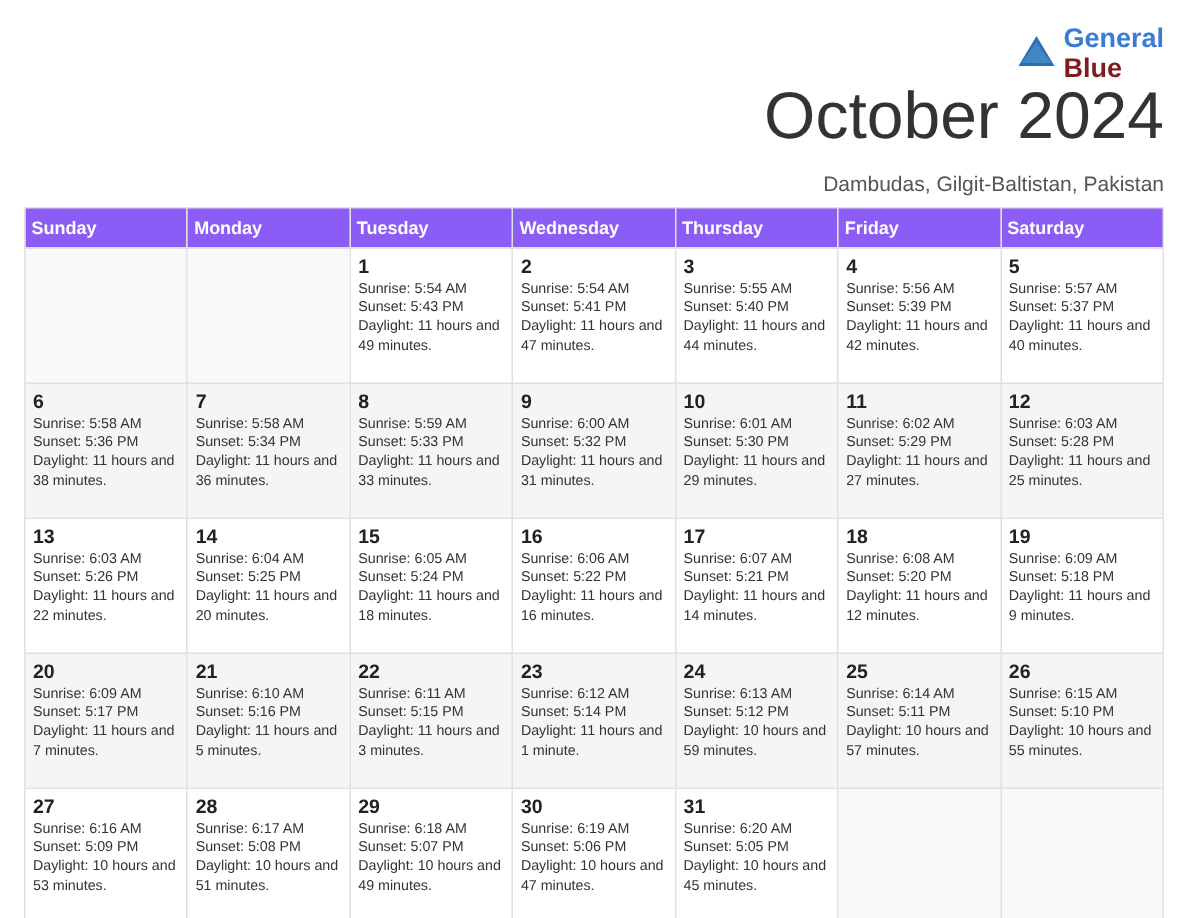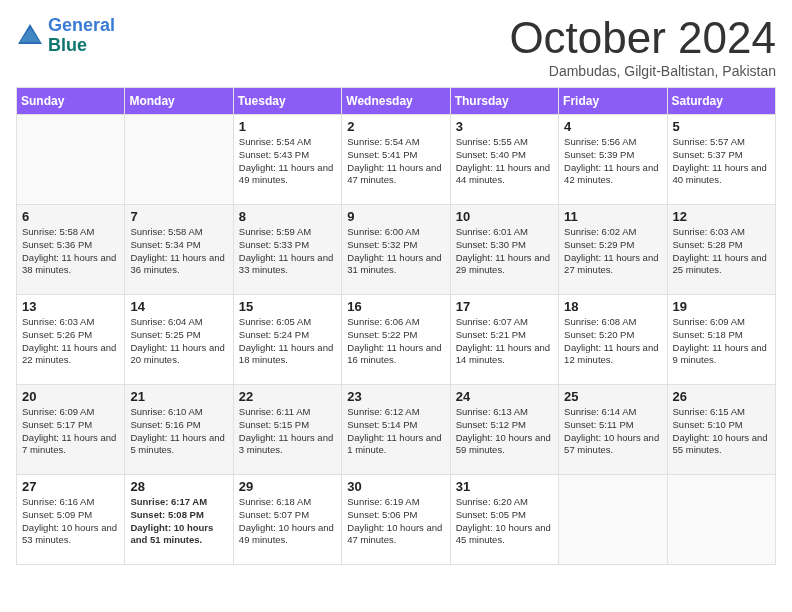--- a/index.html
+++ b/index.html
@@ -5,23 +5,24 @@
     * { box-sizing: border-box; margin: 0; padding: 0; }
     body {
       font-family: Arial, sans-serif;
       background: #fff;
       width: 792px;
       min-height: 612px;
       padding: 16px;
     }
     .header {
       display: flex;
-      align-items: flex-start;
+      align-items: flex-end;
       justify-content: space-between;
       margin-bottom: 8px;
+      flex-direction: column;
     }
     .logo {
       display: flex;
       align-items: center;
       gap: 4px;
     }
     .logo-text {
       font-size: 18px;
       font-weight: bold;
       color: #333;
@@ -39,21 +40,21 @@
     }
     .month-title {
       font-size: 44px;
       font-weight: 300;
       color: #333;
       line-height: 1;
     }
     .location-title {
       font-size: 14px;
       color: #555;
-      margin-top: 3px;
+      margin-top: 14px;
     }
     table {
       width: 100%;
       border-collapse: collapse;
       table-layout: fixed;
     }
     thead tr th {
       background-color: #8b5cf6;
       color: #fff;
       font-size: 12px;
@@ -93,21 +94,21 @@
 <body>
 
 <div class="header">
   <div class="logo">
     <svg class="logo-icon" viewBox="0 0 28 28">
       <polygon points="14,2 26,22 2,22" fill="#2a6db5"></polygon>
       <polygon points="14,6 24,20 4,20" fill="#5a9fd4" opacity="0.5"></polygon>
     </svg>
     <div class="logo-text">
       <div><span>General</span></div>
-      <div><span style="color:#0f766e">Blue</span></div>
+      <div><span style="color:#7f1d1d">Blue</span></div>
     </div>
   </div>
   <div class="title-block">
     <div class="month-title">October 2024</div>
     <div class="location-title">Dambudas, Gilgit-Baltistan, Pakistan</div>
   </div>
 </div>
 
 <table>
   <thead>
@@ -290,21 +291,21 @@
       </tr>
       <tr>
         <td>
           <div class="day-number">27</div>
           <div class="cell-text" style="white-space: pre-line;">Sunrise: 6:16 AM
 Sunset: 5:09 PM
 Daylight: 10 hours and 53 minutes.</div>
         </td>
         <td>
           <div class="day-number">28</div>
-          <div class="cell-text" style="white-space: pre-line; font-weight: bold;">Sunrise: 6:17 AM
+          <div class="cell-text" style="white-space: pre-line;">Sunrise: 6:17 AM
 Sunset: 5:08 PM
 Daylight: 10 hours and 51 minutes.</div>
         </td>
         <td>
           <div class="day-number">29</div>
           <div class="cell-text" style="white-space: pre-line;">Sunrise: 6:18 AM
 Sunset: 5:07 PM
 Daylight: 10 hours and 49 minutes.</div>
         </td>
         <td>

